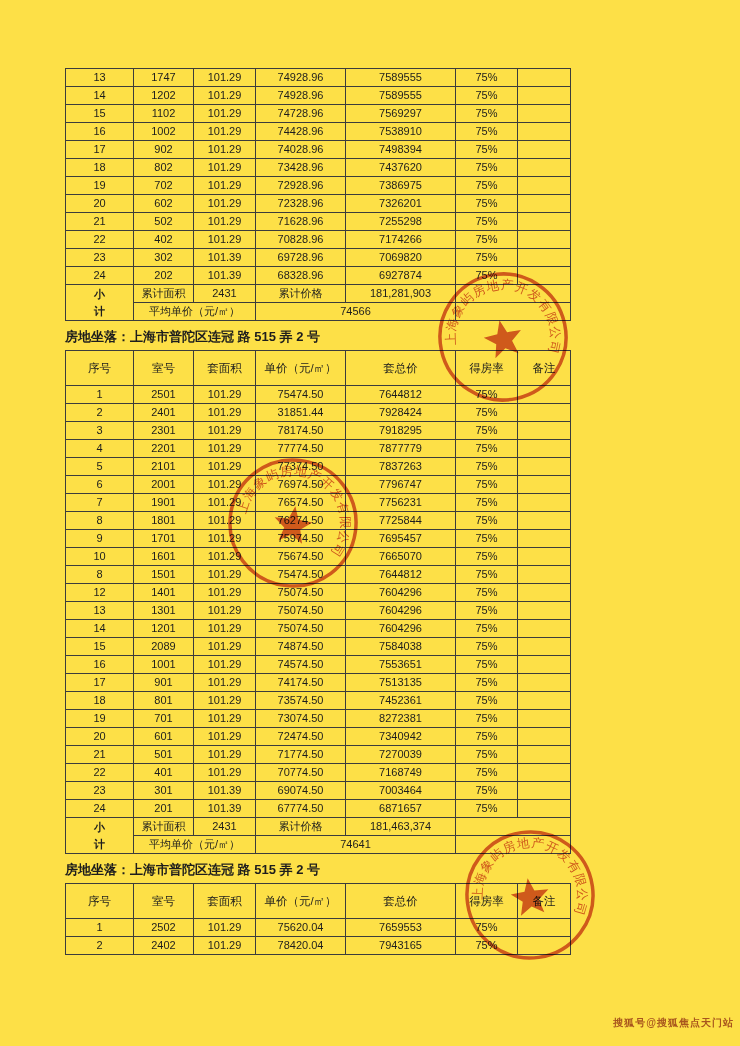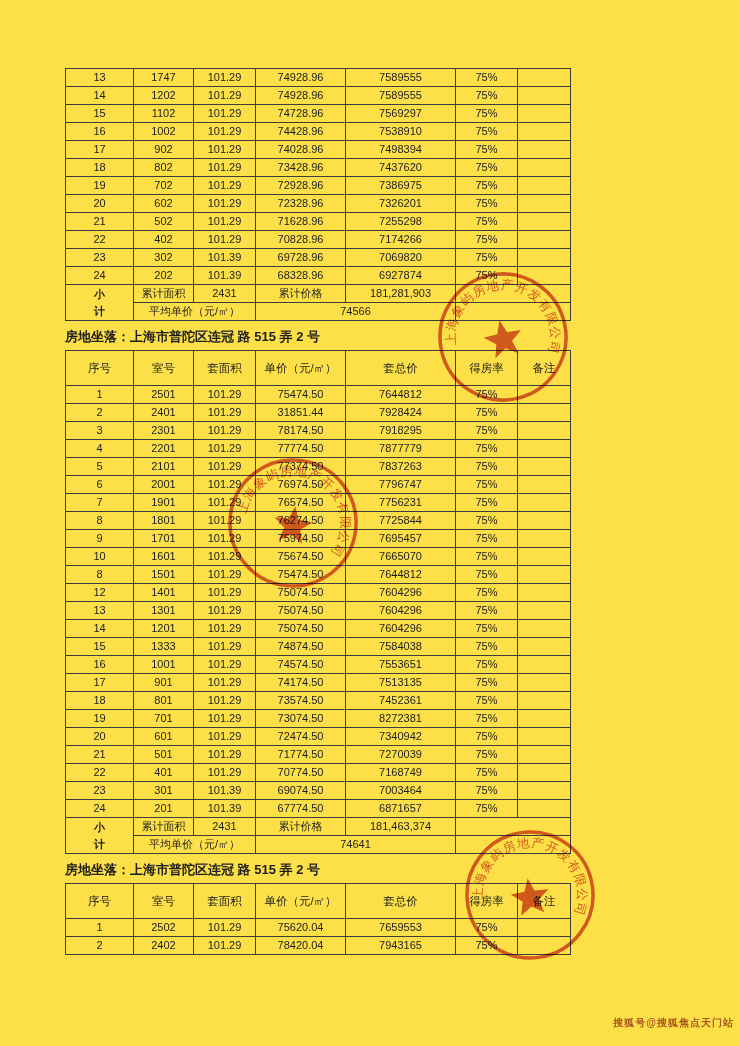--- a/index.html
+++ b/index.html
@@ -368,21 +368,21 @@
           <td>14</td>
           <td>1201</td>
           <td>101.29</td>
           <td>75074.50</td>
           <td>7604296</td>
           <td>75%</td>
           <td></td>
         </tr>
         <tr>
           <td>15</td>
-          <td>1333</td>
+          <td>2089</td>
           <td>101.29</td>
           <td>74874.50</td>
           <td>7584038</td>
           <td>75%</td>
           <td></td>
         </tr>
         <tr>
           <td>16</td>
           <td>1001</td>
           <td>101.29</td>

